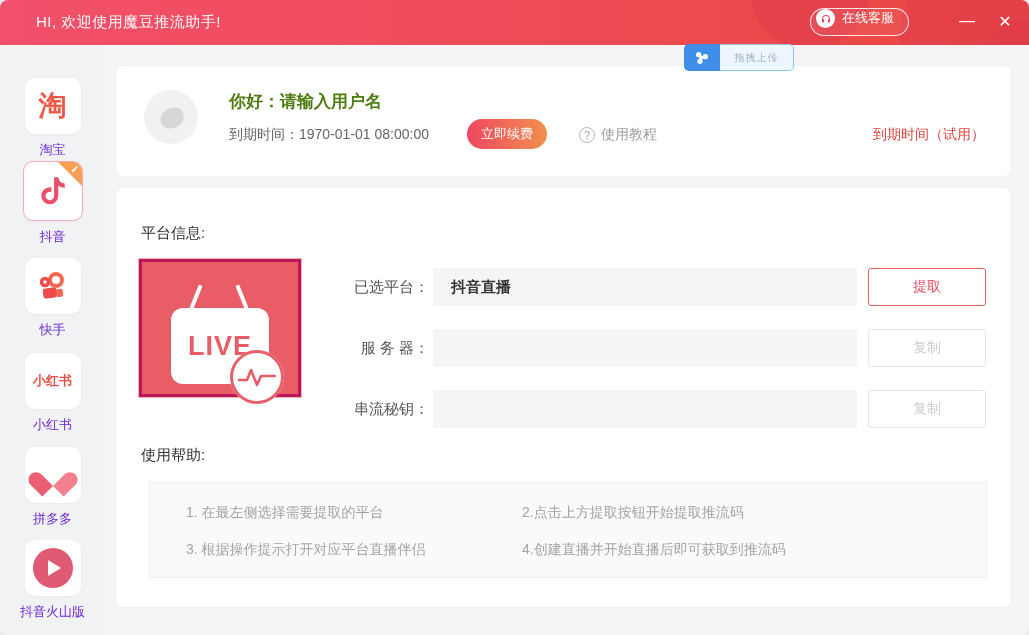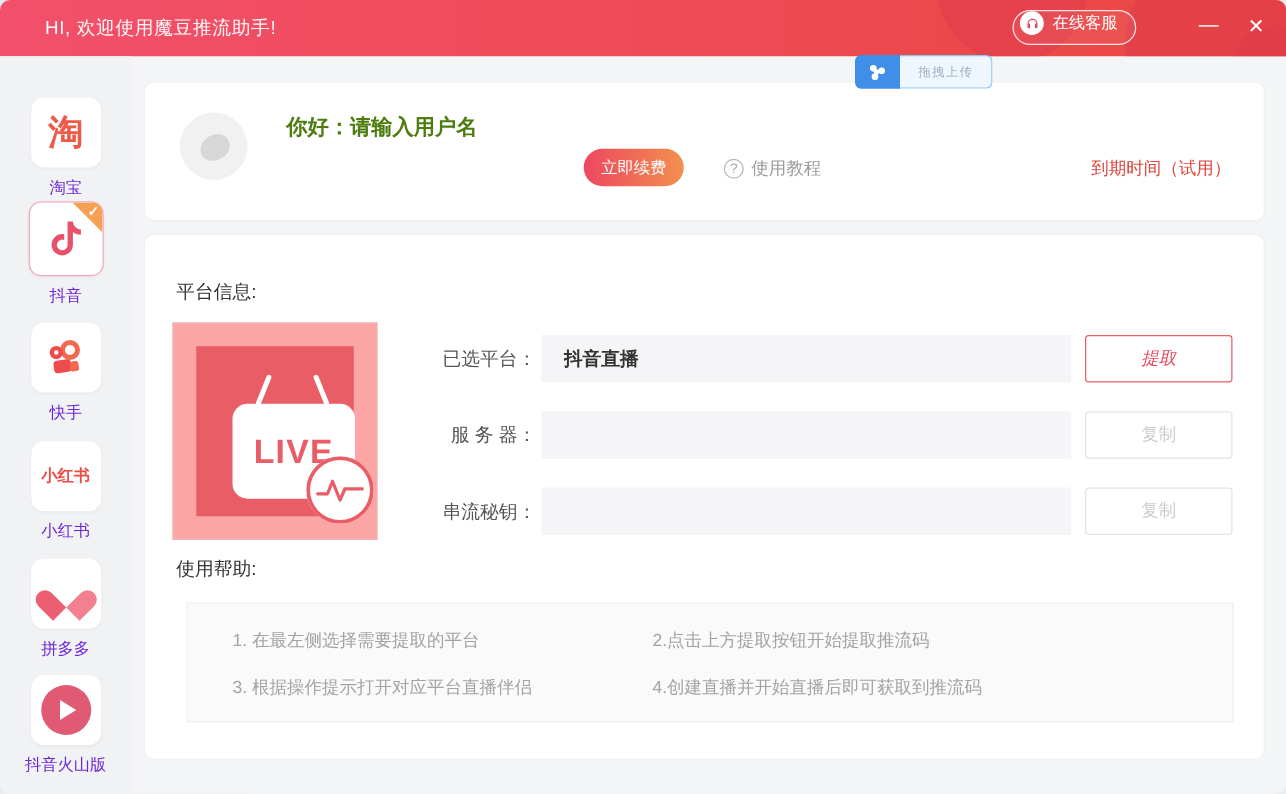--- a/index.html
+++ b/index.html
@@ -60,39 +60,39 @@
   .q-ico { width:16px; height:16px; border:1px solid #b8b8b8; border-radius:50%; font-size:11px; color:#a8a8a8;
     display:flex; align-items:center; justify-content:center; }
   .media-extract { position:absolute; right:26px; top:60px; font-size:14px; color:#e0443c; cursor:pointer; }
 
   .platform-panel { left:115px; top:187px; width:897px; height:421px; }
   .section-title { position:absolute; left:25px; font-size:15px; color:#333; }
   .pi-title { top:36px; }
   .help-title { top:258px; }
 
   
-  .live-tile { position:absolute; left:22px; top:70px; width:164px; height:174px; background:#fca5a5;
-    border:1px solid #f0b3ba; padding:18px; }
+  .live-tile { position:absolute; left:22px; top:70px; width:164px; height:140px; background:#be185d;
+    border:1px solid #f0b3ba; padding:3px; }
   .live-inner { position:relative; width:100%; height:100%; background:#e85d66; }
   .tv { position:absolute; left:29px; top:46px; width:98px; height:76px; background:#fff; border-radius:12px;
     display:flex; align-items:center; justify-content:center; }
   .tv-text { color:#e85d66; font-size:27px; font-weight:bold; letter-spacing:1px; }
   .antenna { position:absolute; width:4px; height:26px; background:#fff; border-radius:2px; }
   .ant-l { left:52px; top:22px; transform:rotate(22deg); }
   .ant-r { left:98px; top:22px; transform:rotate(-22deg); }
   .pulse-circle { position:absolute; left:88px; top:88px; width:54px; height:54px; background:#fff; border-radius:50%;
     box-shadow:0 0 0 3px #e85d66 inset; display:flex; align-items:center; justify-content:center; }
 
   
   .row-label { position:absolute; width:100px; text-align:right; font-size:15px; color:#555; }
   .row-input { position:absolute; left:317px; width:424px; height:38px; background:#f5f5f7; border:none;
     font-family:"Liberation Sans",sans-serif; font-size:15px; color:#333; font-weight:bold; padding:0 18px; outline:none; }
   .row-input.empty { font-weight:normal; }
   .row-btn { position:absolute; left:752px; width:118px; height:38px; background:#fff; font-size:14px; border-radius:3px; cursor:pointer; }
-  .btn-primary { border:1px solid #e85d66; color:#e8485f;font-style:italic; }
+  .btn-primary { border:1px solid #e85d66; color:#e8485f; }
   .btn-disabled { border:1px solid #e4e4e4; color:#ccc; }
   .r1 { top:80px; }  .r2 { top:141px; }  .r3 { top:202px; }
   .lbl1 { left:213px; top:90px; } .lbl2 { left:213px; top:151px; } .lbl3 { left:213px; top:212px; }
 
   
   .help-box { position:absolute; left:33px; top:294px; width:838px; height:96px; background:#fafafa; border:1px solid #efefef; }
   .help-item { position:absolute; font-size:14px; color:#a3a3a3; white-space:nowrap; }
   .h1 { left:36px; top:21px; } .h2 { left:372px; top:21px; }
   .h3 { left:36px; top:58px; } .h4 { left:372px; top:58px; }
 </style>
@@ -184,20 +184,21 @@
       </div>
       <div class="side-label">抖音火山版</div>
     </div>
   </div>
 
   <div class="panel user-panel">
     <div class="avatar">
         <span class="avatar-bean"></span>
       </div>
     <div class="greeting">你好：请输入用户名</div>
+    <div class="expire">到期时间：1970-01-01 08:00:00</div>
     <button class="renew-btn">立即续费</button>
     <div class="tutorial">
       <span class="q-ico">?</span>
       <span>使用教程</span>
     </div>
     <div class="media-extract">到期时间（试用）</div>
   </div>
 
   <div class="panel platform-panel">
     <div class="section-title pi-title">平台信息:</div>

